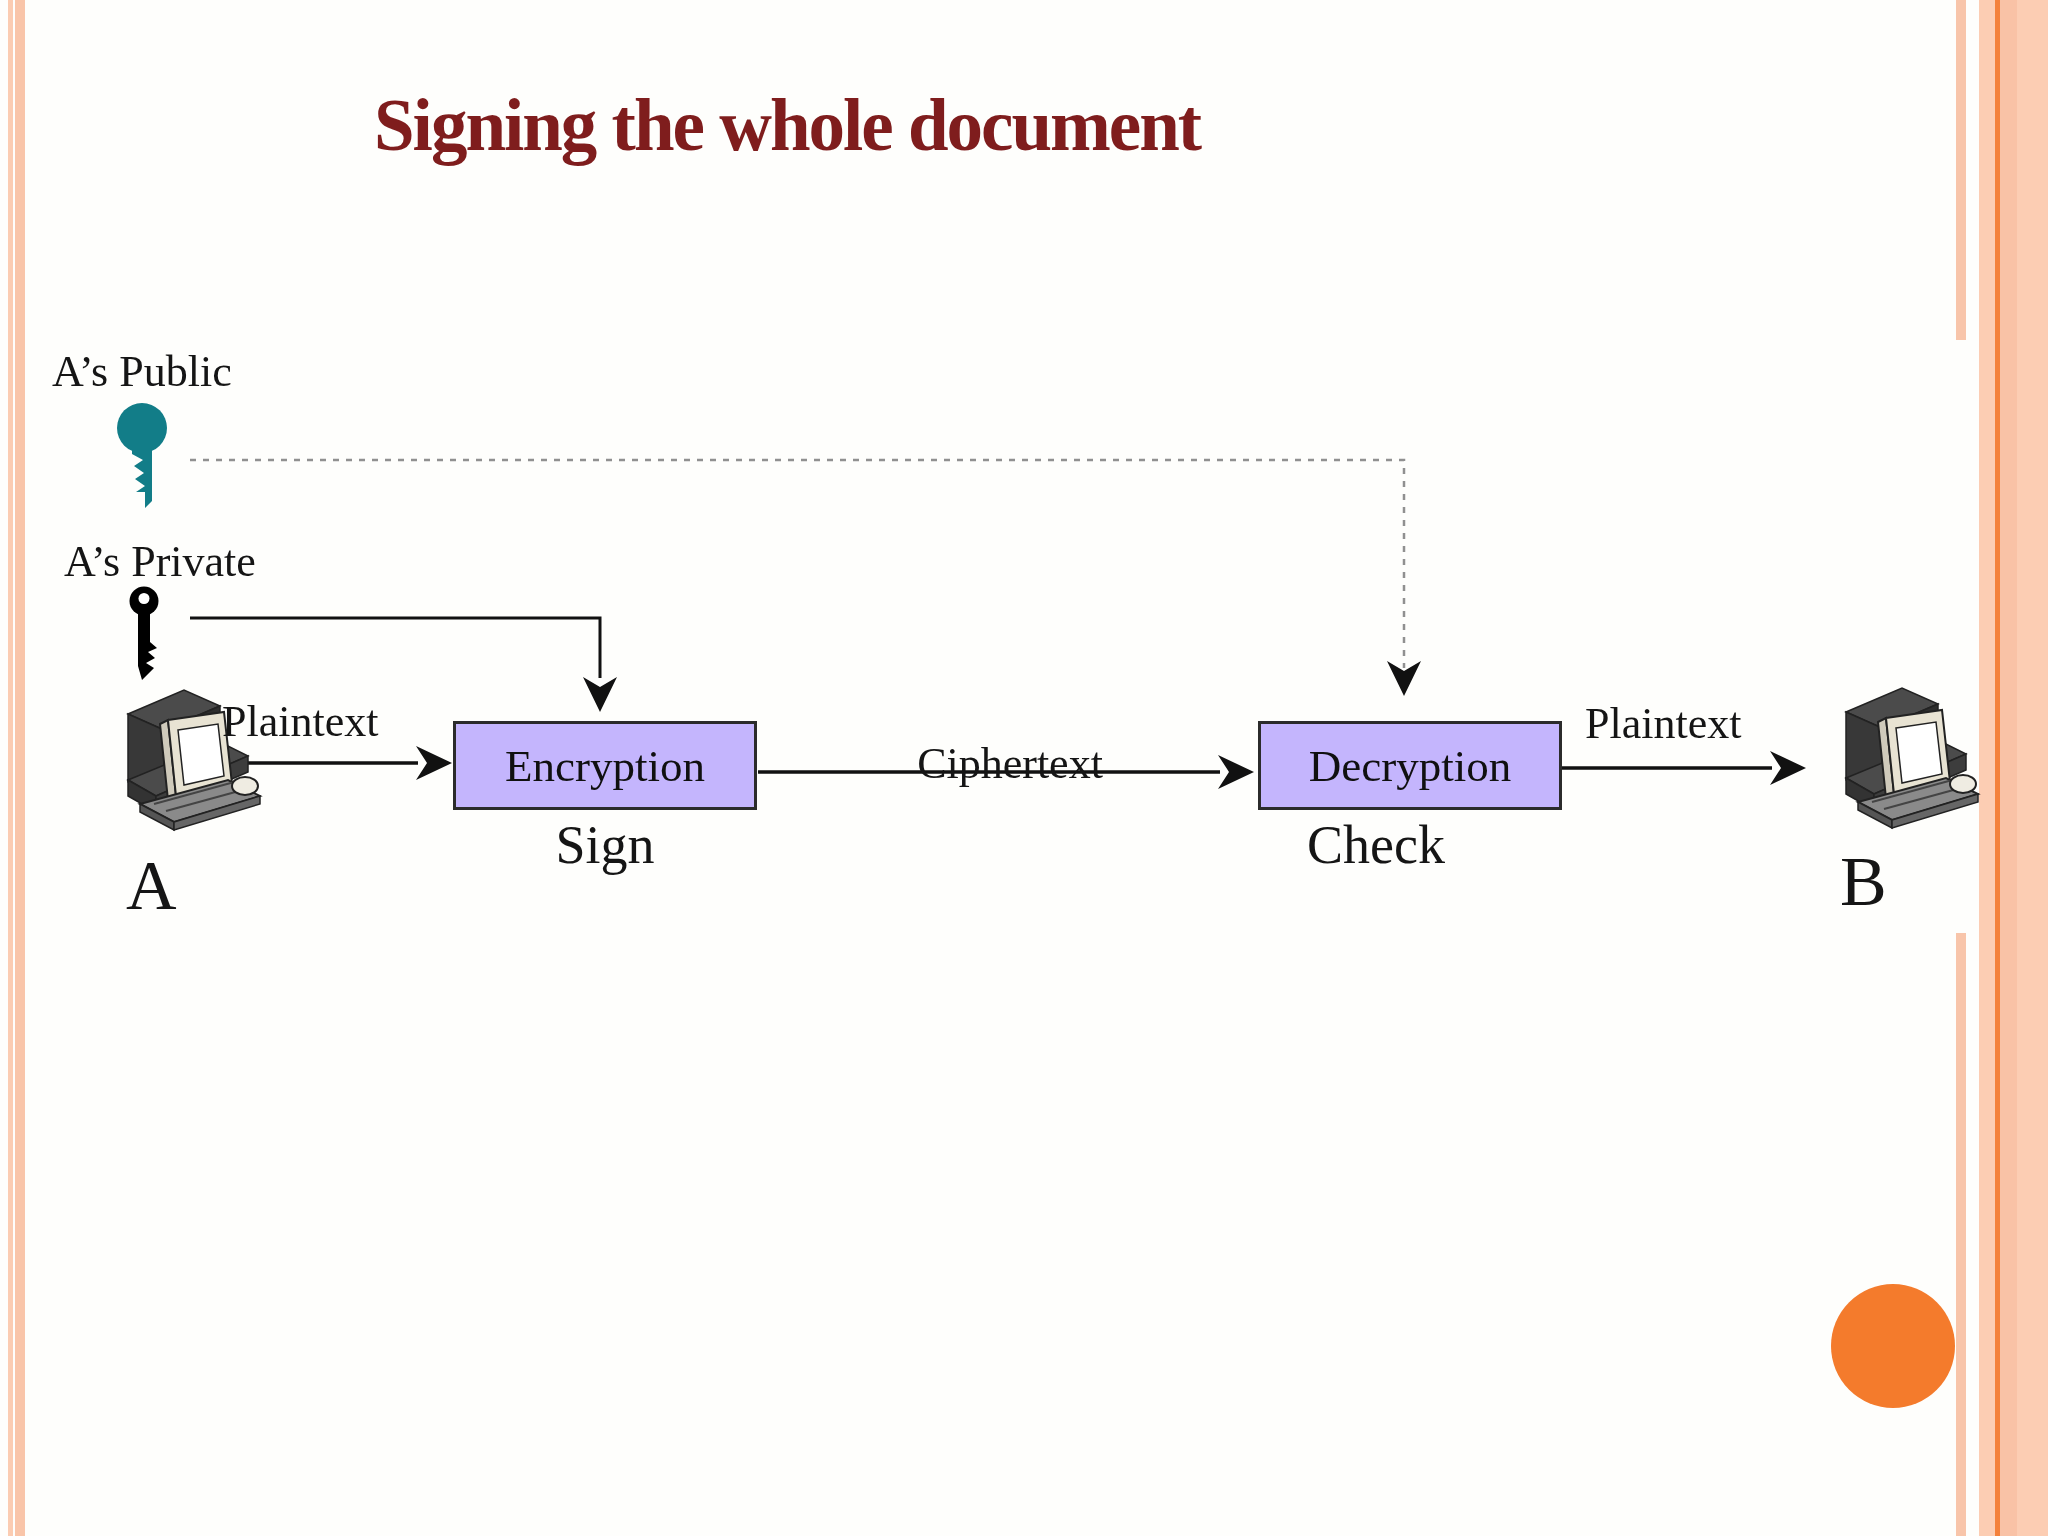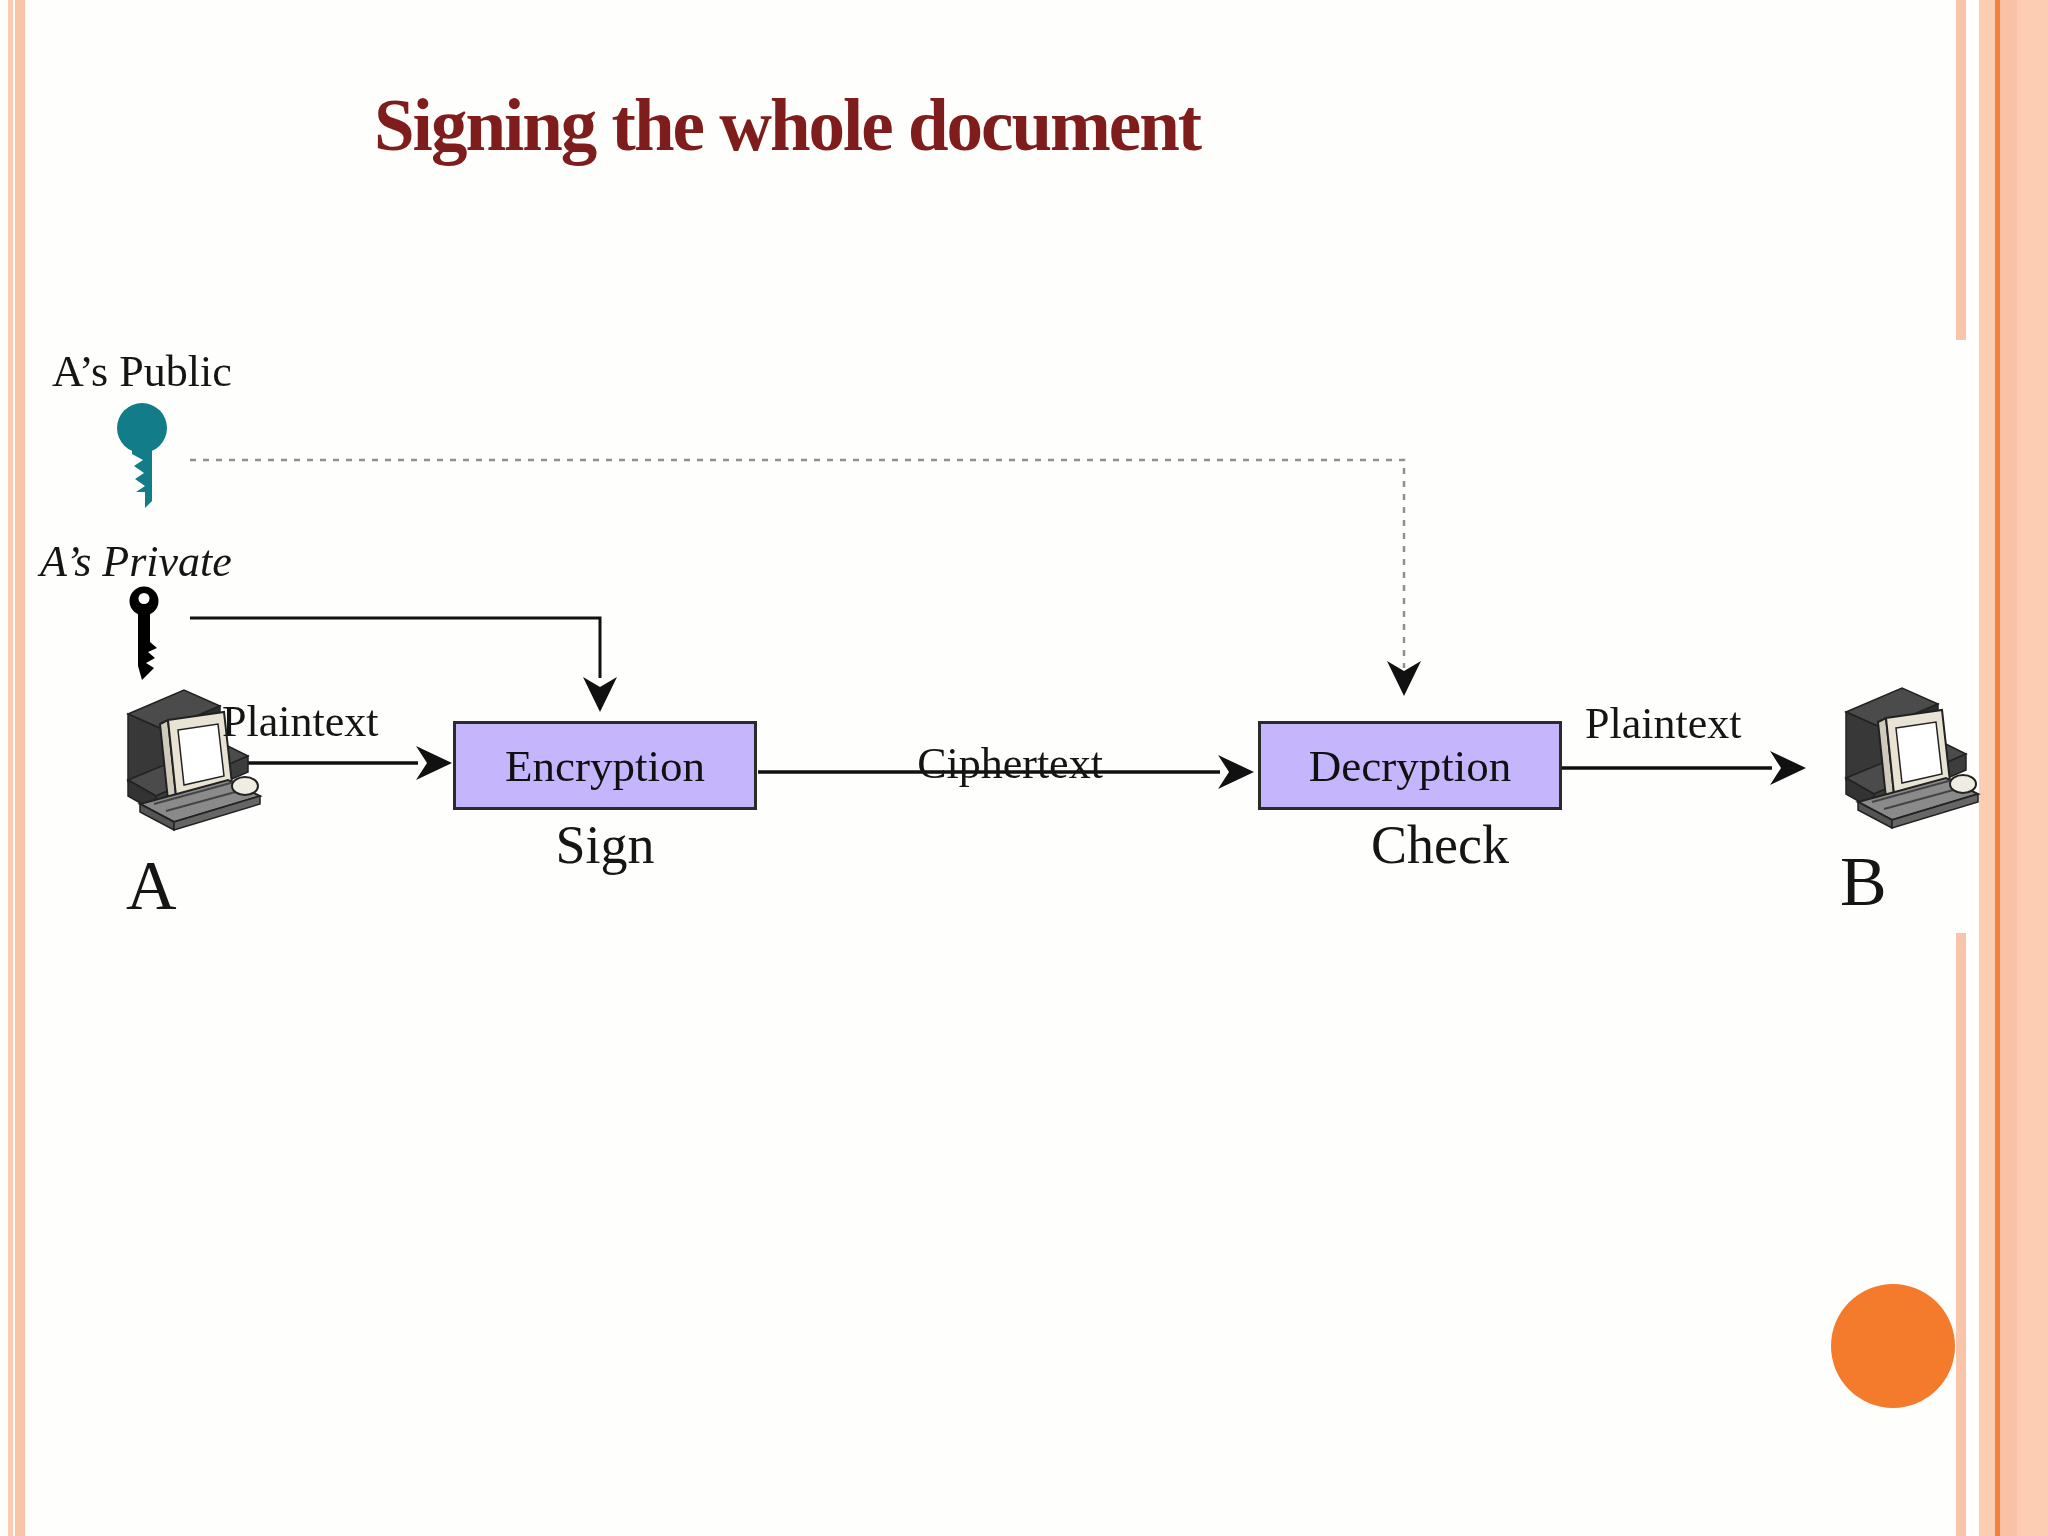--- a/index.html
+++ b/index.html
@@ -20,34 +20,34 @@
   .accent-circle{position:absolute;left:1831px;top:1284px;width:124px;height:124px;
                  border-radius:50%;background:#f47b2c;}
 
   
   .title{position:absolute;left:366px;top:76px;margin:8px;font-size:73px;font-weight:bold;
          letter-spacing:-2px;color:#7f1d1d;white-space:nowrap;}
 
   
   .dlabel{position:absolute;font-size:44px;color:#151515;white-space:nowrap;}
   .lbl-public{left:52px;top:346px;}
-  .lbl-private{left:40px;top:536px;font-style:italic;}
+  .lbl-private{left:64px;top:536px;}
   .lbl-plaintext-left{left:222px;top:696px;}
   .lbl-ciphertext{left:898px;top:704px;width:224px;text-align:center;margin-top:34px;}
   .lbl-plaintext-right{left:1585px;top:698px;}
   .lbl-a{left:126px;top:846px;font-size:70px;}
   .lbl-b{left:1840px;top:842px;font-size:70px;}
 
   .flowbox{position:absolute;width:298px;height:83px;background:#c4b5fd;border:3px solid #2b2b2b;
            display:flex;align-items:center;justify-content:center;font-size:45px;color:#101010;}
   .box-enc{left:453px;top:721px;}
   .box-dec{left:1258px;top:721px;}
   .caption{position:absolute;width:304px;text-align:center;font-size:54px;color:#151515;}
   .cap-sign{left:453px;top:814px;}
-  .cap-check{left:1288px;top:814px;}
+  .cap-check{left:1224px;top:814px;}
 
   .icon-abs{position:absolute;}
   .connectors{position:absolute;left:0;top:250px;width:2048px;height:700px;}
 
   
   .bullets{position:absolute;left:120px;top:968px;width:1740px;margin:0;padding:0;list-style:none;}
   .bullets li{display:flex;align-items:flex-start;margin-bottom:46px;}
   .bullet-ring{box-sizing:border-box;flex:0 0 auto;width:36px;height:36px;margin:26px 30px 0 0;
                border:10px solid #f58634;border-radius:50%;background:#fff;}
   .bullet-text{font-family:"Liberation Sans", sans-serif;font-size:54px;line-height:1.6;

